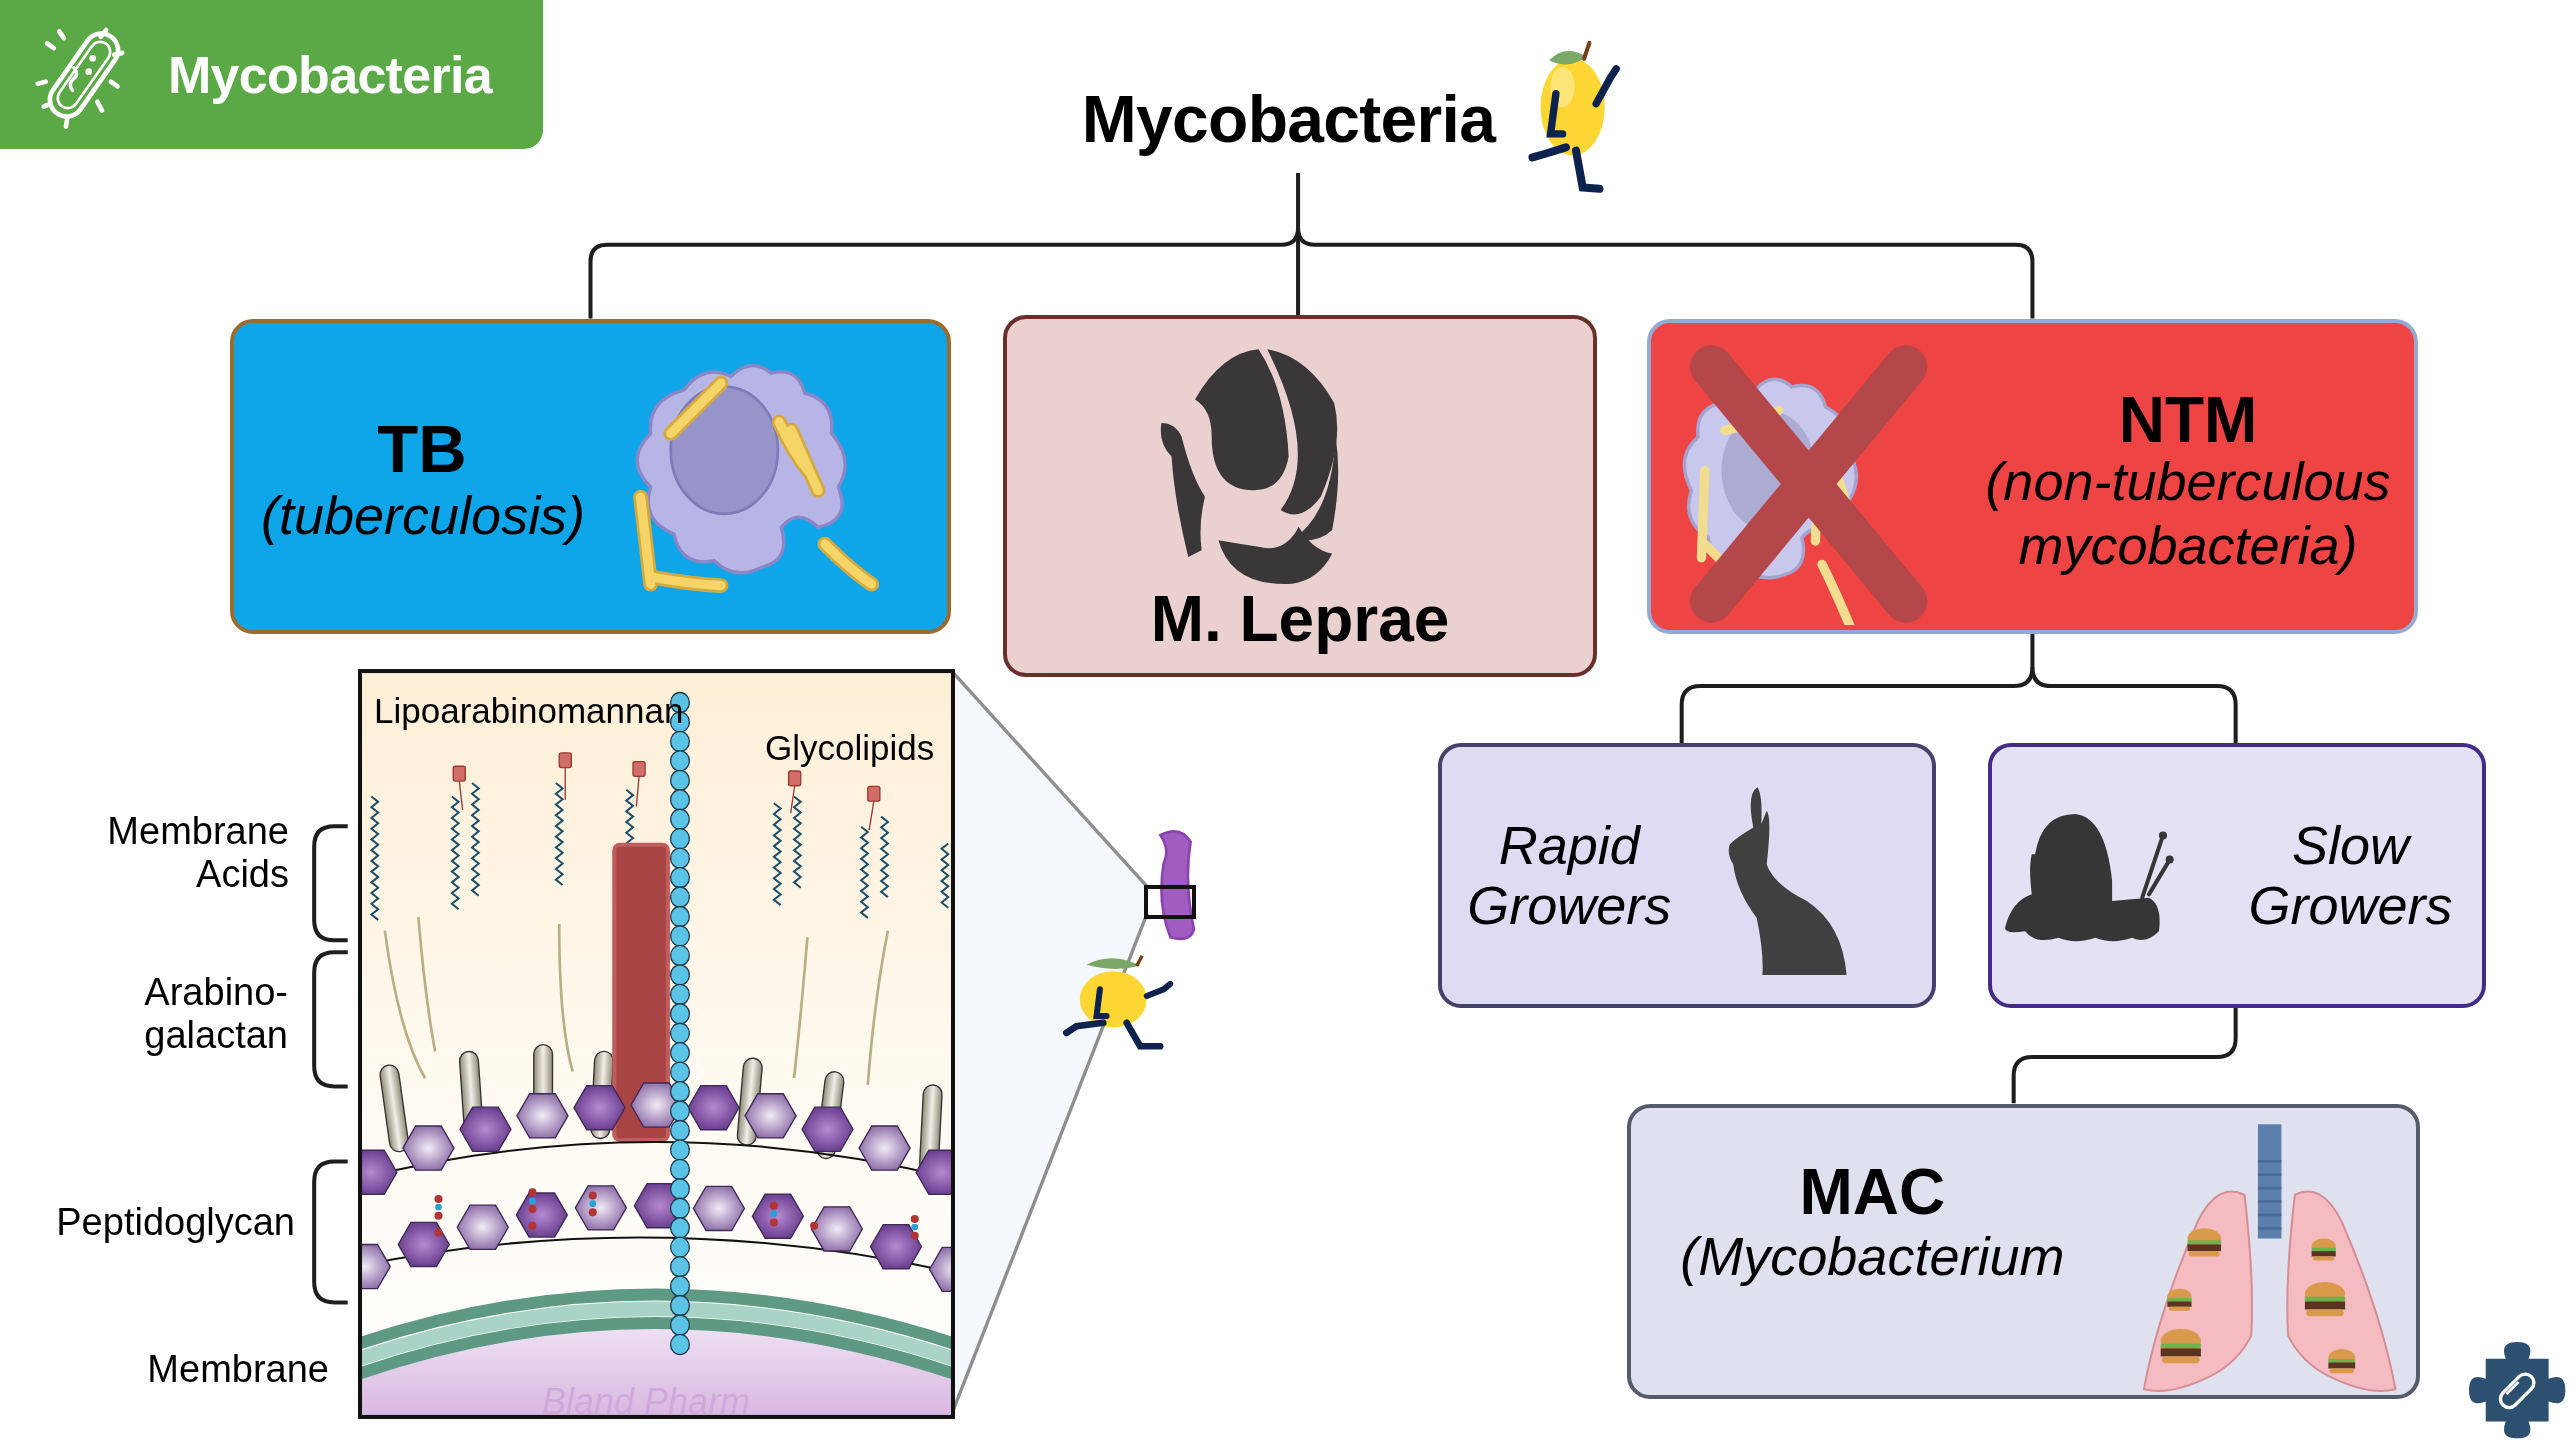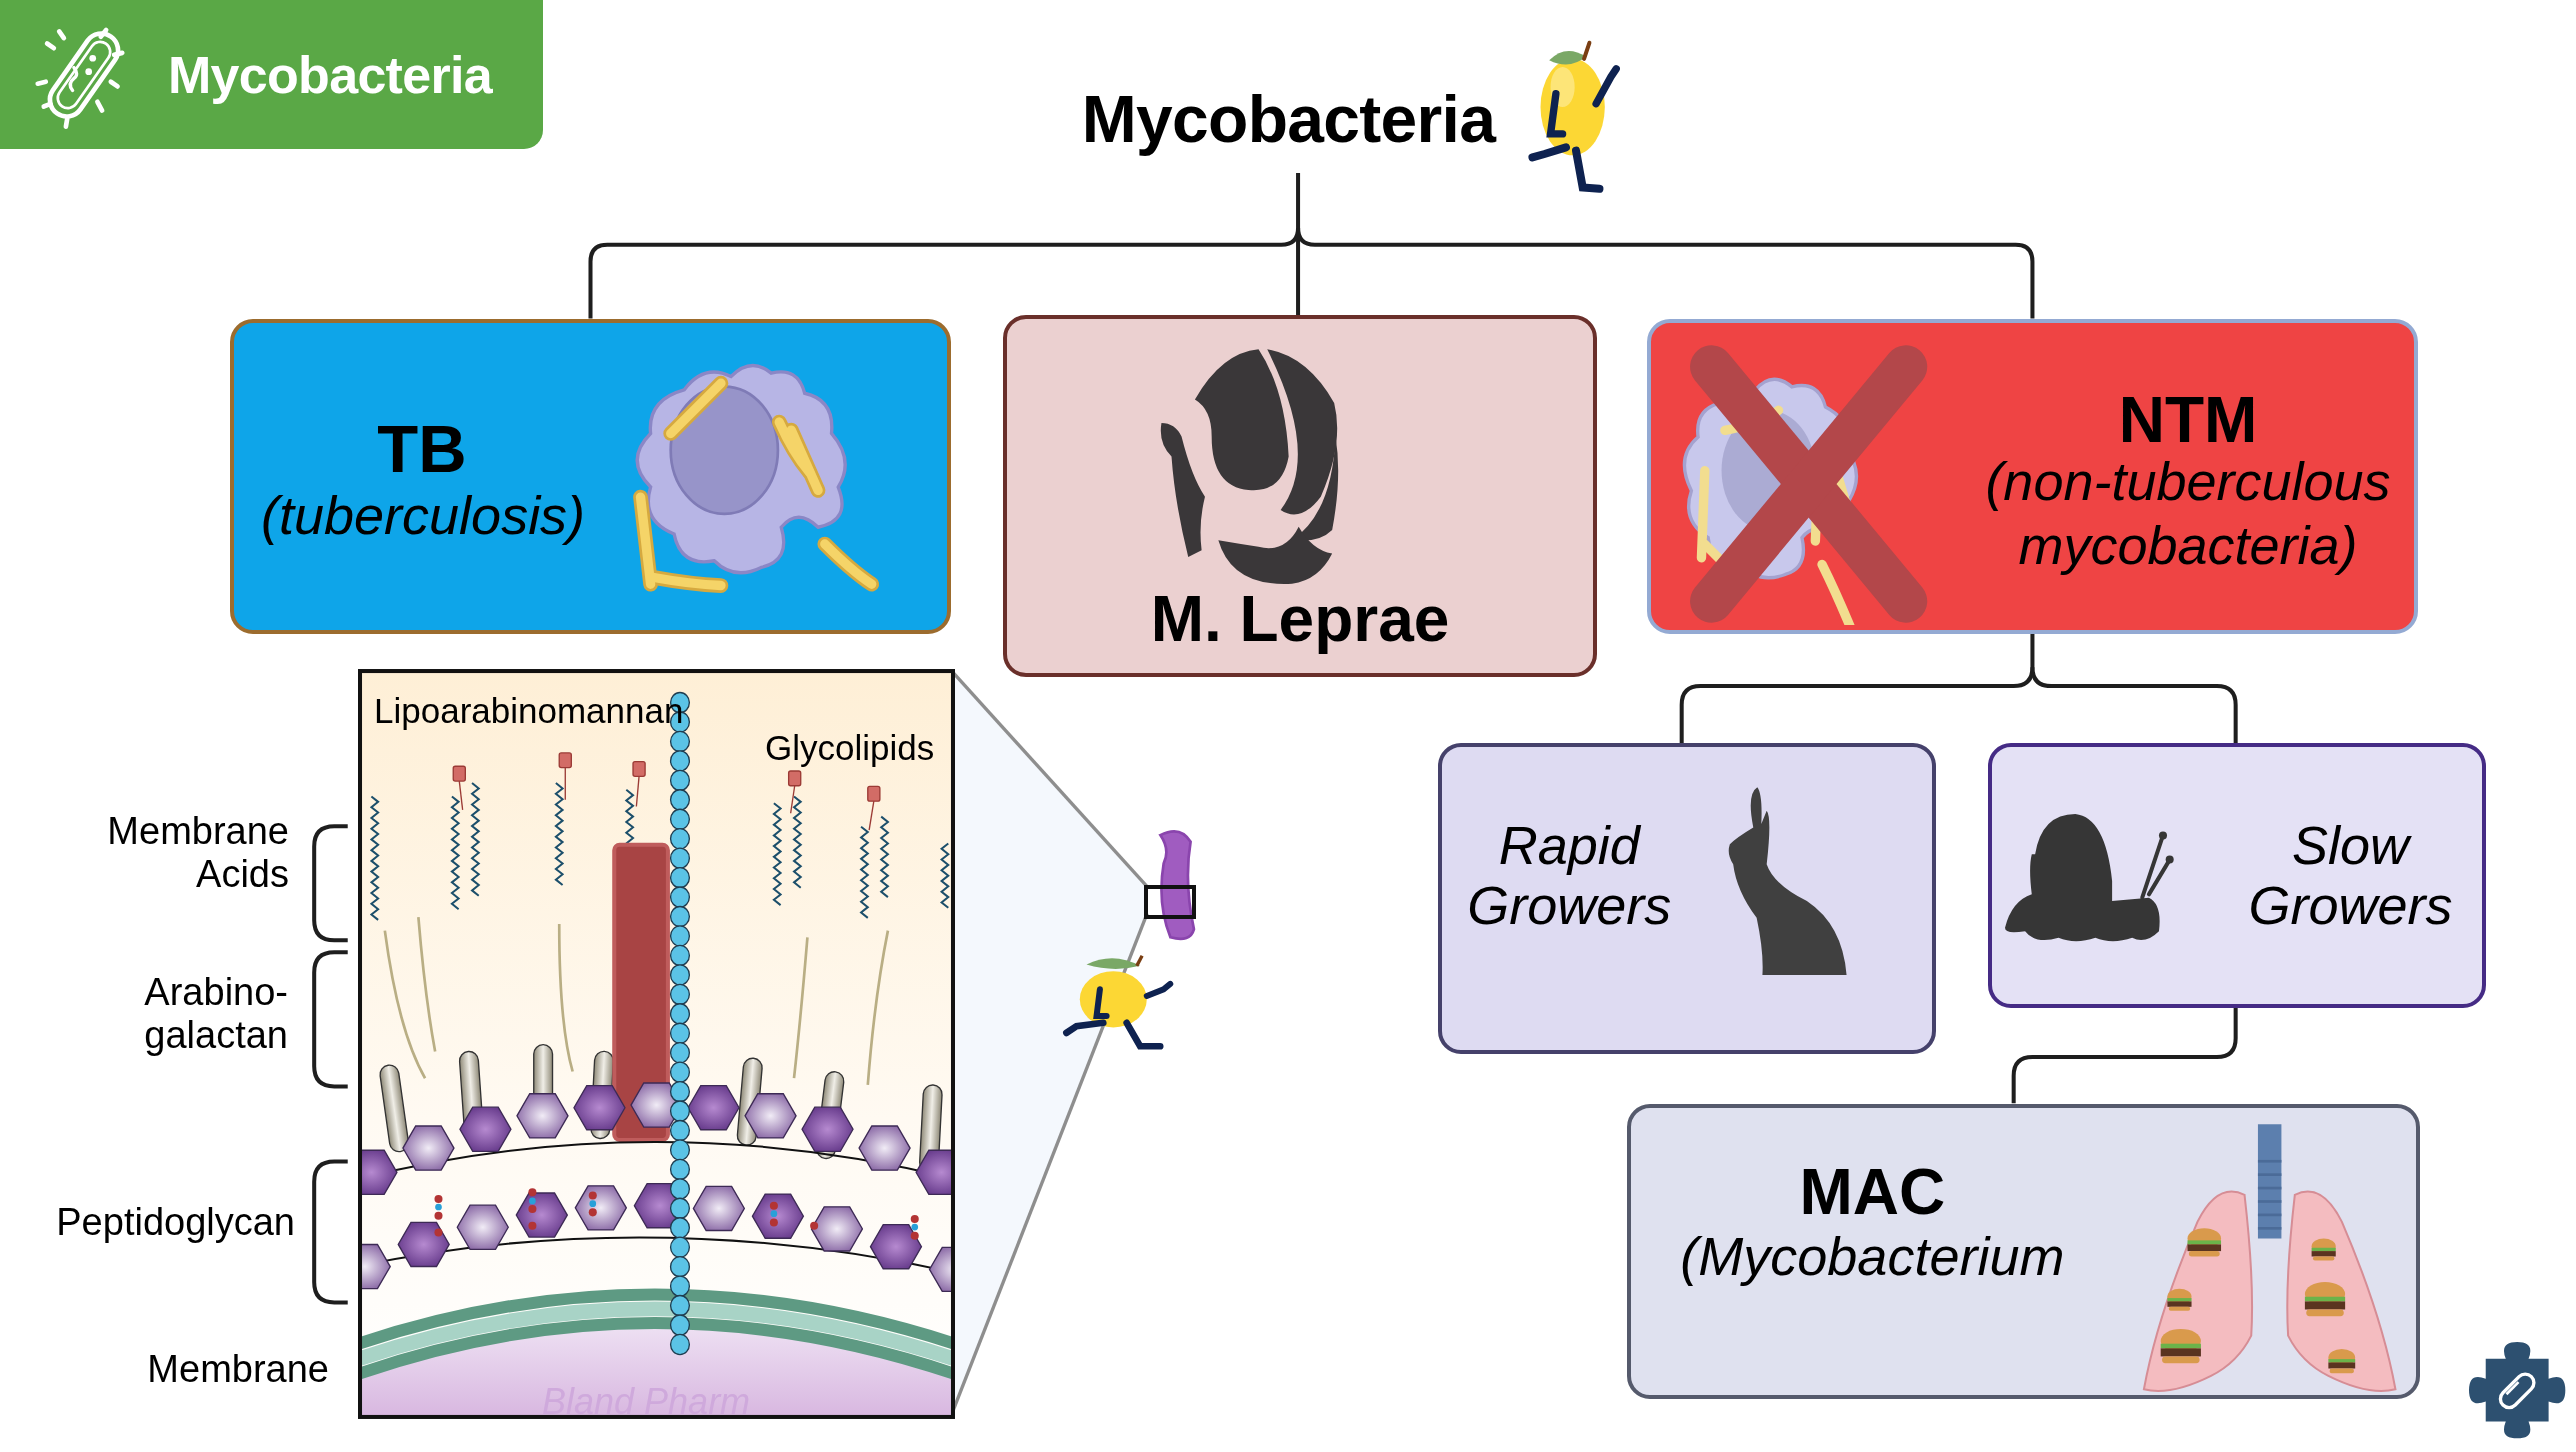--- a/index.html
+++ b/index.html
@@ -8,21 +8,21 @@
   .abs { position:absolute; }
   svg.layer { position:absolute; left:0; top:0; }
   .header-tab { left:0; top:0; width:543px; height:149px; background:#5aa846;
                 border-bottom-right-radius:19px; display:flex; align-items:center; }
   .header-tab .title { color:#fff; font-weight:700; font-size:52px; margin-left:27px; letter-spacing:-0.7px; }
   .main-title { left:1047px; top:81px; width:483px; text-align:center; font-weight:700; font-size:66px; letter-spacing:-0.7px; }
   .box { position:absolute; border-radius:23px; box-sizing:border-box; }
   .box-tb { left:230px; top:319px; width:721px; height:315px; background:#0ea5e9; border:4px solid #9c6c2e; }
   .box-lep { left:1003px; top:315px; width:594px; height:362px; background:#ebd0d0; border:4px solid #6a2f2a; }
   .box-ntm { left:1647px; top:319px; width:771px; height:315px; background:#ef4444; border:4px solid #94aad3; }
-  .box-rapid { left:1438px; top:743px; width:498px; height:311px; background:#dedbf2; border:4px solid #45416b; }
+  .box-rapid { left:1438px; top:743px; width:498px; height:265px; background:#dedbf2; border:4px solid #45416b; }
   .box-slow { left:1988px; top:743px; width:498px; height:265px; background:#e4e1f5; border:4px solid #452b85; }
   .box-mac { left:1627px; top:1104px; width:793px; height:295px; background:#dfe1ef; border:4px solid #555a6c; }
   .label-bold { font-weight:700; position:absolute; text-align:center; }
   .label-it { font-style:italic; position:absolute; text-align:center; }
   .side-label { position:absolute; font-size:38px; text-align:right; }
   .inset-label { position:absolute; font-size:35px; }
   .watermark { position:absolute; font-style:italic; font-size:36px; color:#cfa9dc; }
 </style>
 </head>
 <body>

